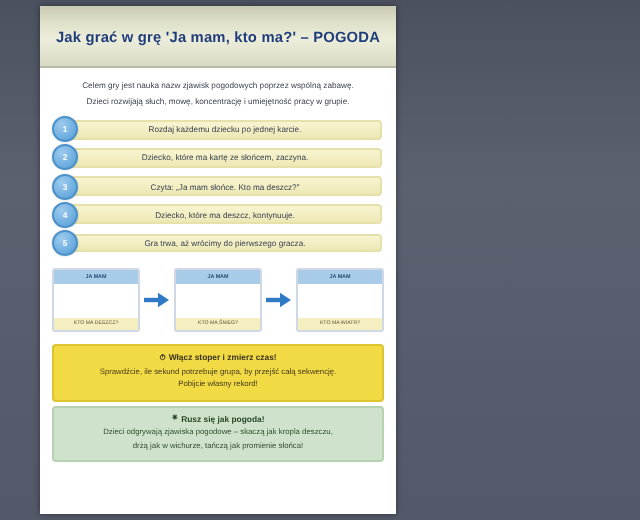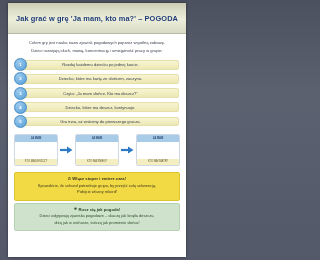--- a/index.html
+++ b/index.html
@@ -16,21 +16,21 @@
   }
   
   #page-backdrop {
     position: absolute;
     inset: 0;
     background: linear-gradient(180deg, #4b515f 0%, #5b616f 35%, #54596a 100%);
   }
   
   #sheet {
     position: absolute;
-    left: 8px;
+    left: 20px;
     top: 3px;
     width: 178px;
     height: 254px;
     background: #ffffff;
     box-shadow: 0 0 3px rgba(0,0,0,0.45);
     overflow: hidden;
     display: flex;
     flex-direction: column;
   }
   

